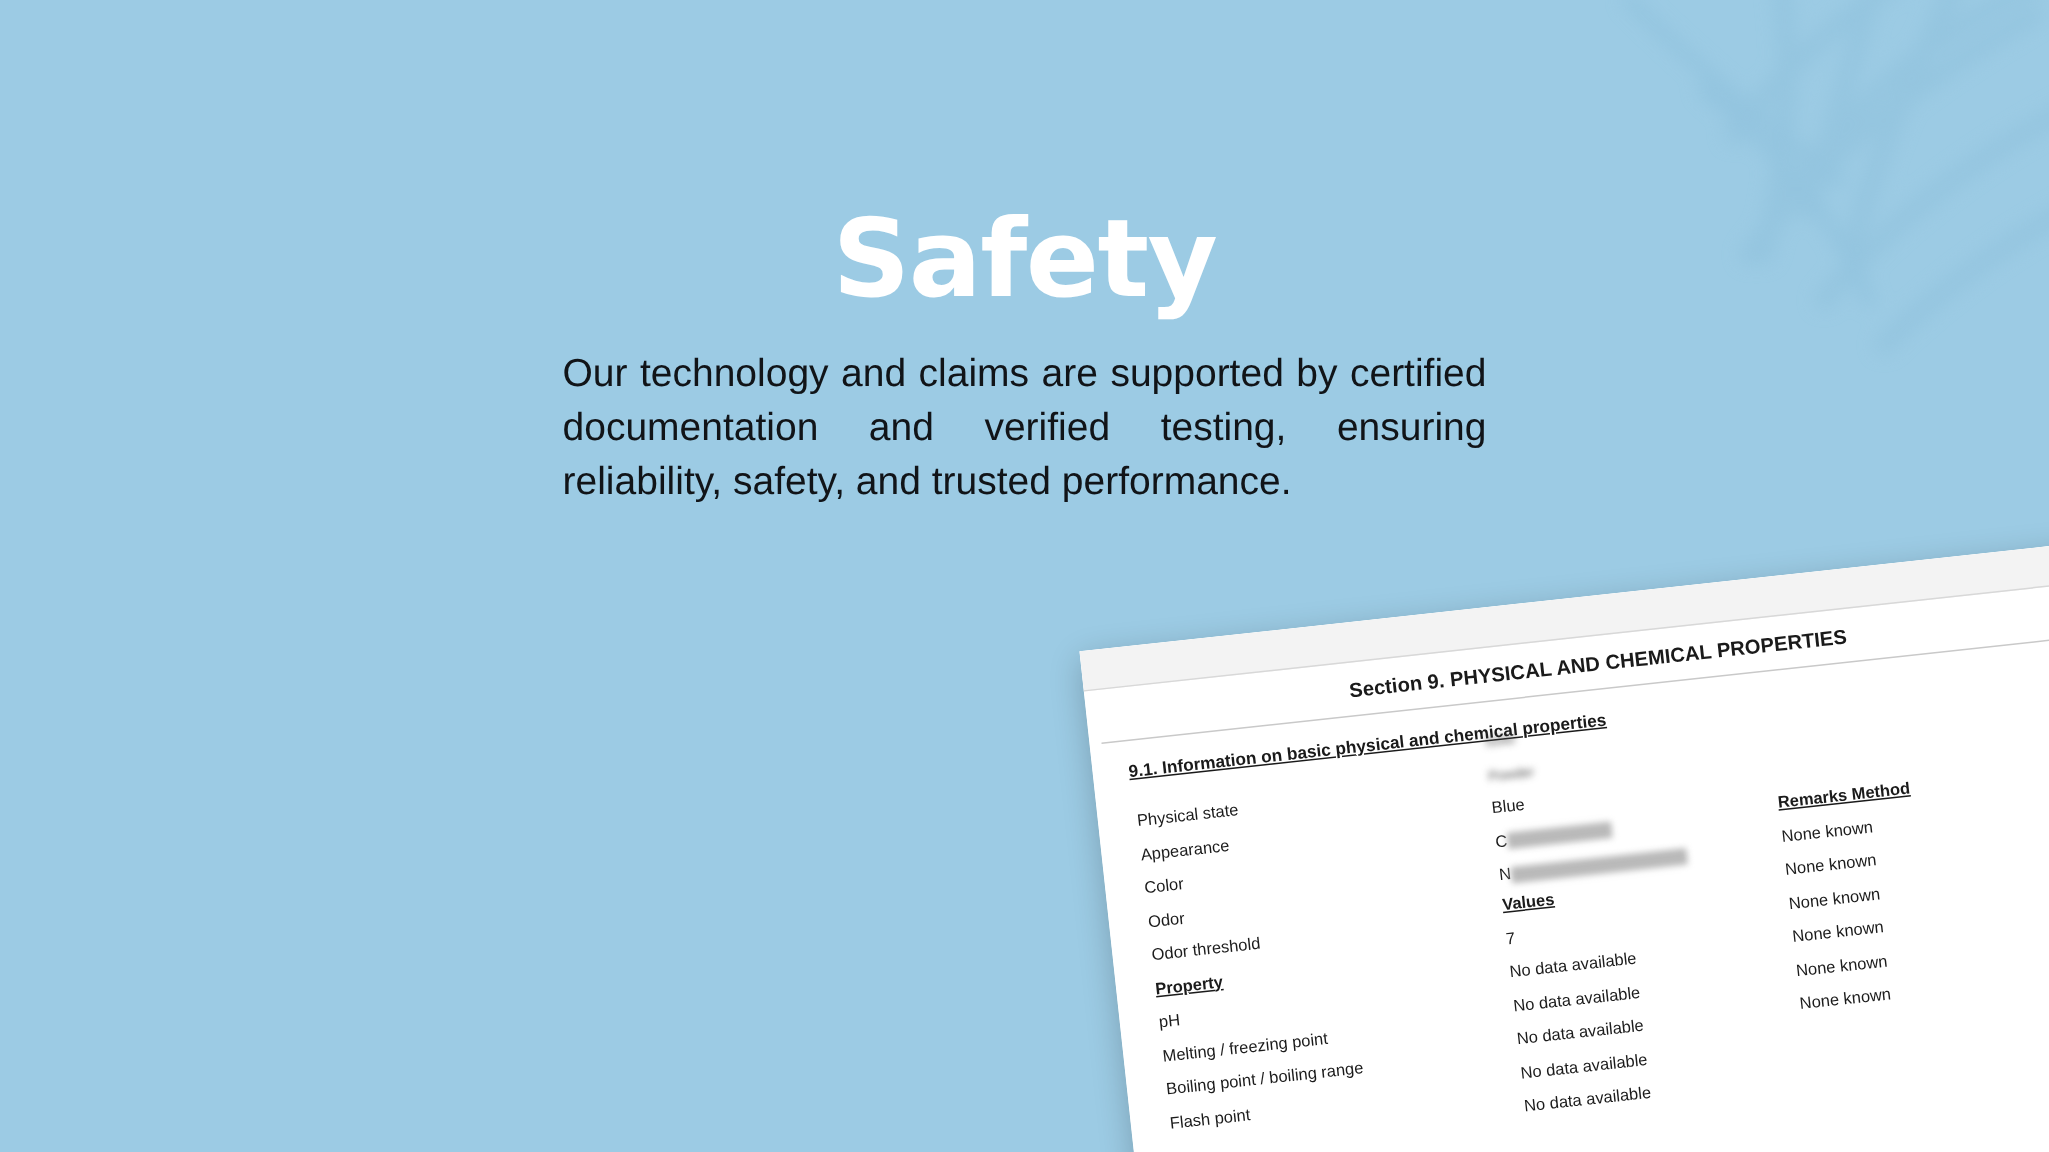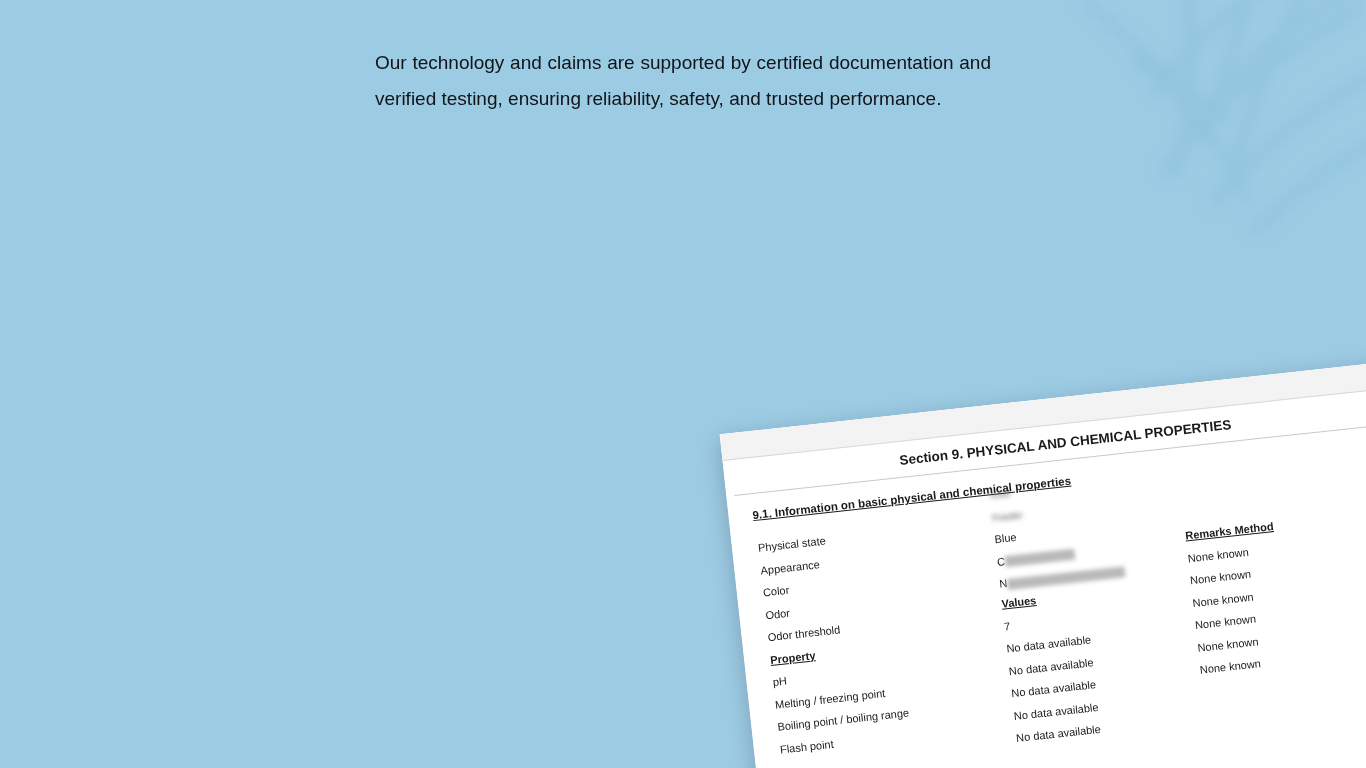--- a/index.html
+++ b/index.html
@@ -42,24 +42,24 @@
     font-size: 72px;
     line-height: 1;
     font-weight: 800;
     color: #ffffff;
     letter-spacing: -1px;
     font-family: "DejaVu Sans", sans-serif;
   }
 
   .hero-body {
     width: 616px;
-    margin: 45px auto 0 auto;
+    margin: 22px auto 0 auto;
     text-align: justify;
     text-align-last: left;
-    font-size: 19px;
+    font-size: 26px;
     line-height: 36px;
     color: #111418;
     font-weight: 400;
   }
 
   
   .doc-wrap {
     position: absolute;
     left: 718px;
     top: 404px;
@@ -159,20 +159,21 @@
       <path d="M512 190 C460 215 410 250 370 290"></path>
     </g>
     <g stroke="#8cbfdb" stroke-width="9" fill="none" stroke-linecap="round">
       <path d="M250 120 C300 160 340 210 360 260"></path>
       <path d="M200 60 C250 110 300 150 340 180"></path>
     </g>
   </svg>
 </div>
 
 <div class="hero">
+  <h1 class="hero-title">Safety</h1>
   <p class="hero-body">Our technology and claims are supported by certified documentation and verified testing, ensuring reliability, safety, and trusted performance.</p>
 </div>
 
 <div class="doc-wrap">
   <div class="doc-inner">
     <div class="doc-topbar"></div>
 
     <div class="doc-section-title">Section 9. PHYSICAL AND CHEMICAL PROPERTIES</div>
     <div class="doc-sep"></div>
     <div class="doc-sub">9.1. Information on basic physical and chemical properties</div>

